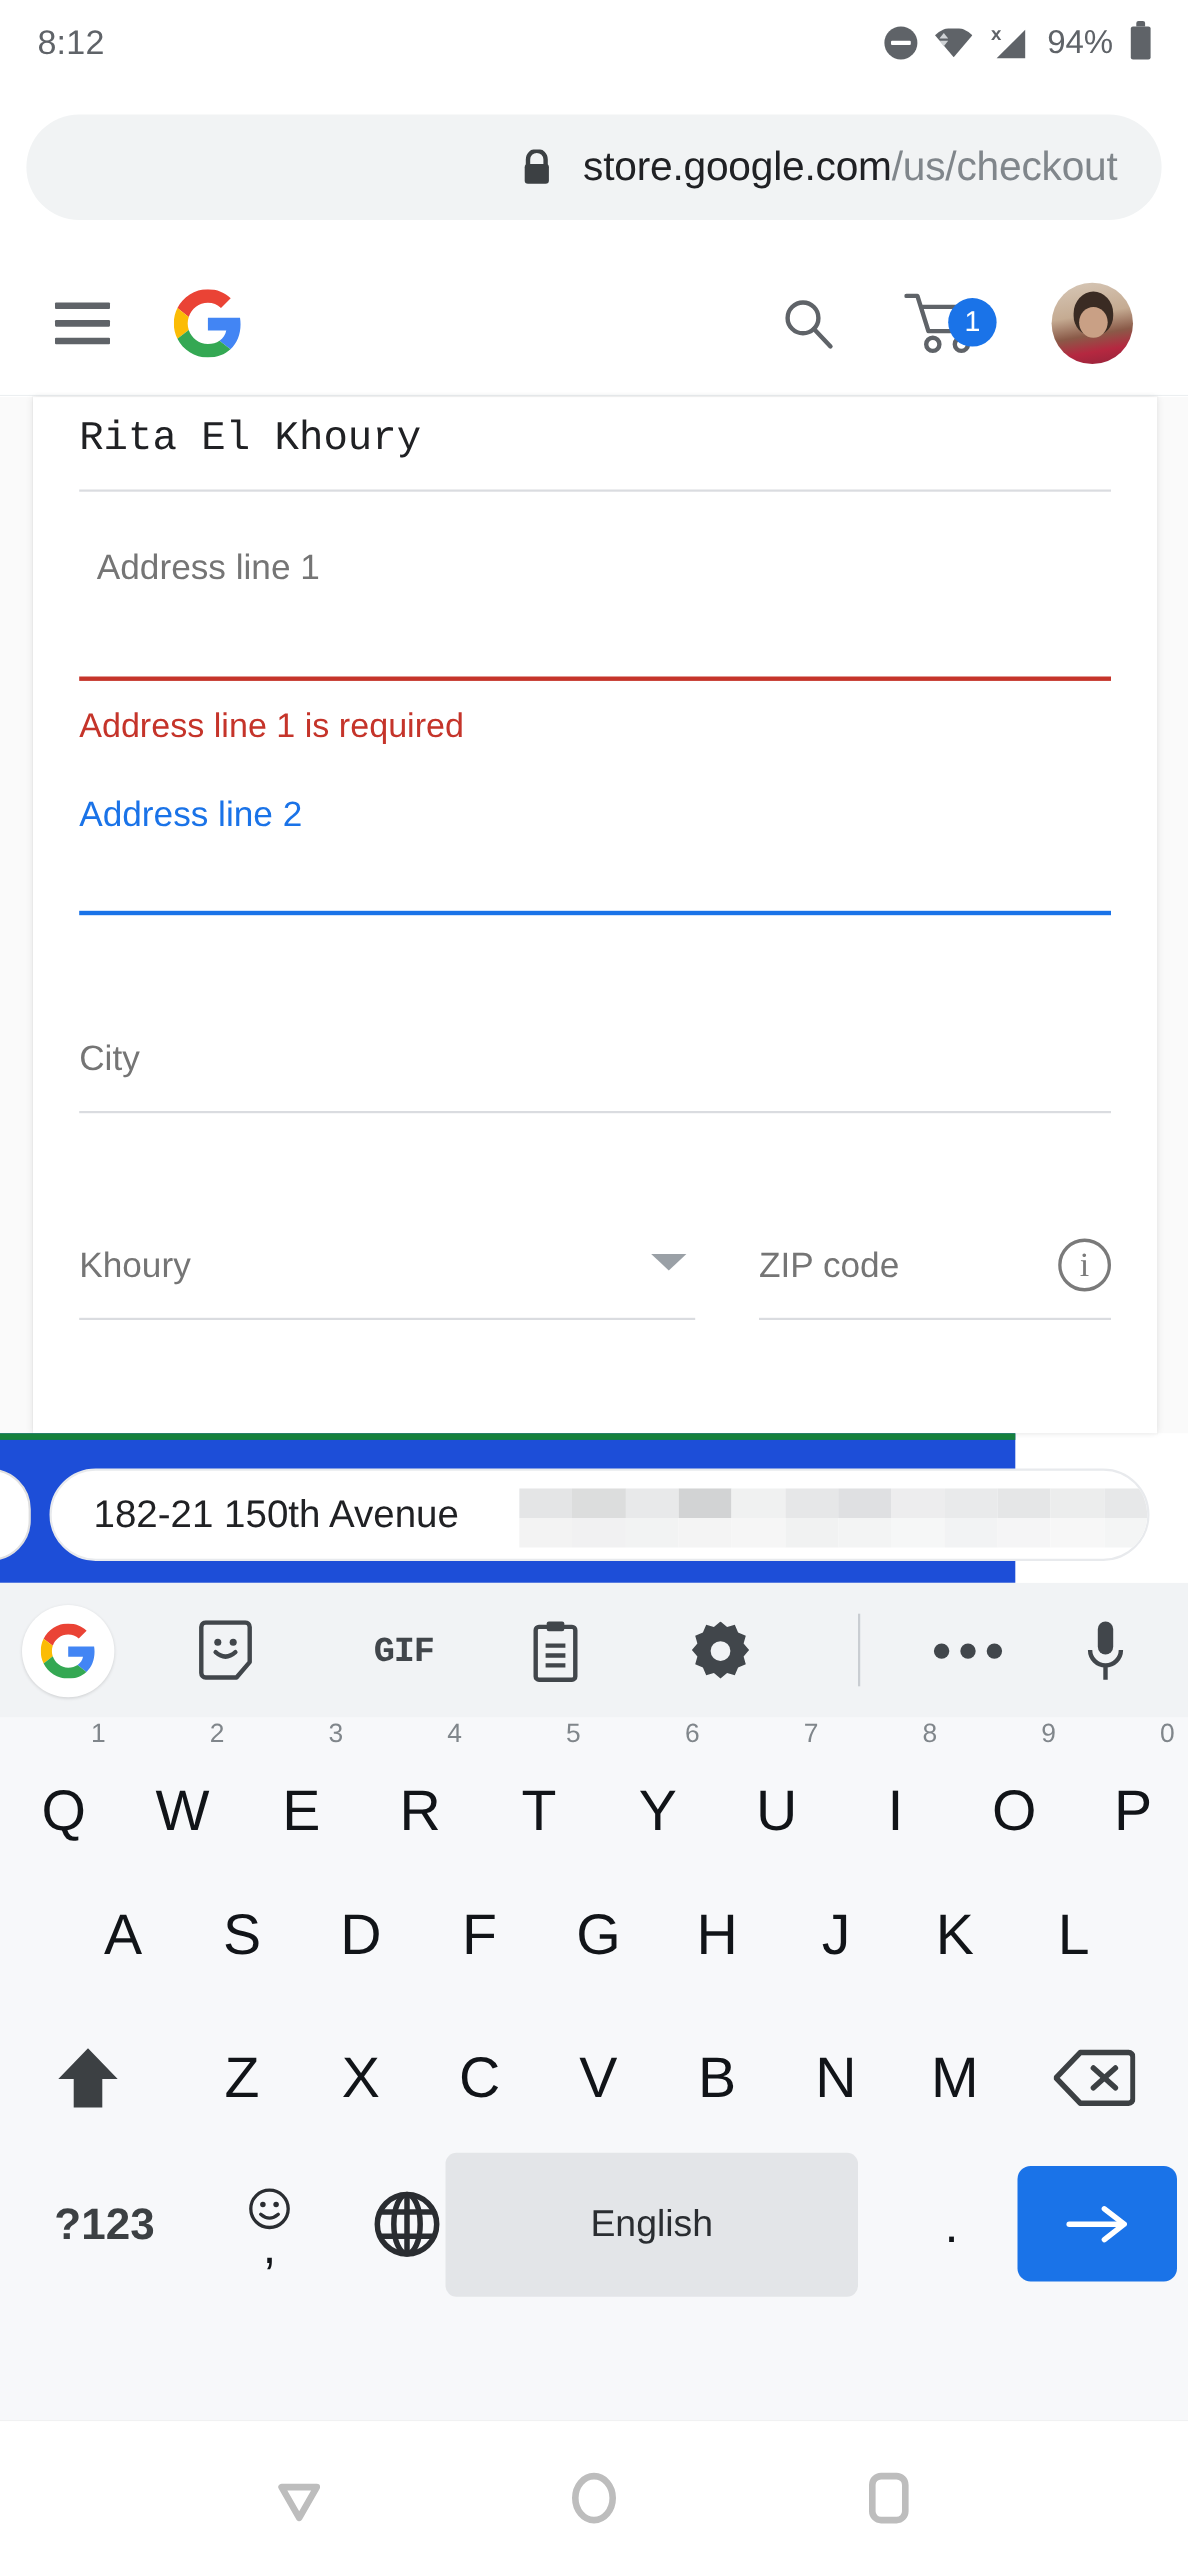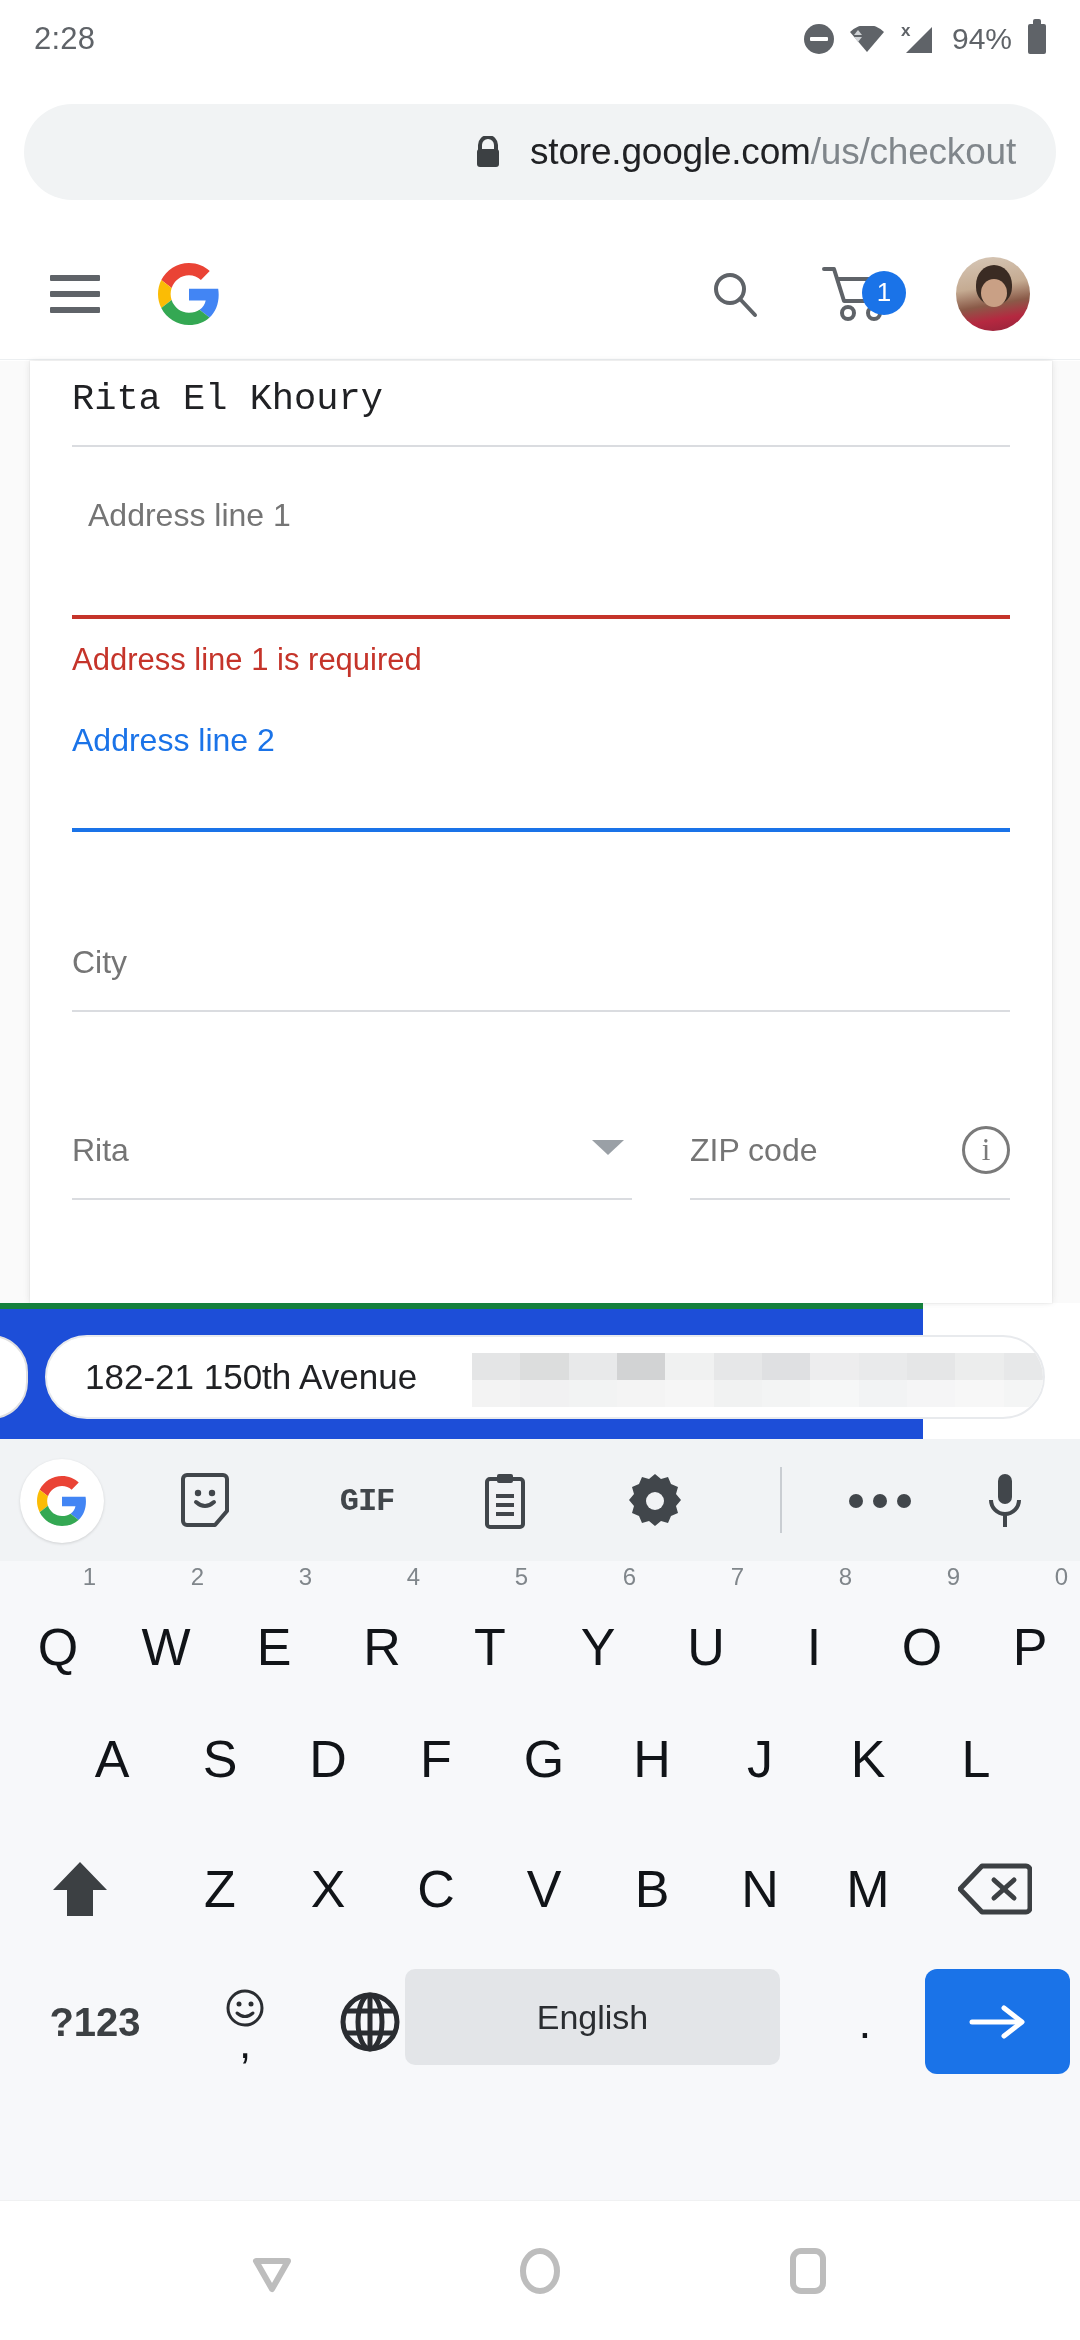--- a/index.html
+++ b/index.html
@@ -302,21 +302,21 @@
     gap: 198px;
   }
   .nav-btn { width: 70px; height: 70px; display: flex; align-items: center; justify-content: center; cursor: pointer; }
 </style>
 </head>
 <body>
 
 <div id="screen">
 
   <div id="status-bar">
-    <div id="status-time">2:28</div>
+    <div id="status-time">8:12</div>
     <div id="status-icons">
       <div class="dnd-ico"></div>
       <div class="wifi-ico">
         <svg width="34" height="26" viewBox="0 0 34 26">
           <path d="M17 26 L0 6 A24 24 0 0 1 34 6 Z" fill="#5f6368"></path>
           <path d="M4 11 l4 5 l4 -5 z" fill="#cfd2d5"></path>
           <path d="M4 9 l4 -5 l4 5 z" fill="#cfd2d5"></path>
         </svg>
       </div>
       <div class="sig-ico">
@@ -387,21 +387,21 @@
       <div class="field-label active">Address line 2</div>
       <div class="underline focused"></div>
     </div>
 
     <div class="field" id="f-city">
       <div class="field-label">City</div>
       <div class="underline"></div>
     </div>
 
     <div class="field" id="f-state">
-      <div class="field-label">Rita</div>
+      <div class="field-label">Khoury</div>
       <div id="state-caret"></div>
       <div class="underline"></div>
     </div>
 
     <div class="field" id="f-zip">
       <div class="field-label">ZIP code</div>
       <div id="zip-info">i</div>
       <div class="underline"></div>
     </div>
 
@@ -626,21 +626,21 @@
       <div class="key" style="left:310px;top:10px;width:120px;height:110px">
         <svg width="62" height="62" viewBox="0 0 62 62">
           <circle cx="31" cy="31" r="27" fill="none" stroke="#2a2d31" stroke-width="5"></circle>
           <ellipse cx="31" cy="31" rx="12" ry="27" fill="none" stroke="#2a2d31" stroke-width="5"></ellipse>
           <line x1="5" y1="20" x2="57" y2="20" stroke="#2a2d31" stroke-width="5"></line>
           <line x1="5" y1="42" x2="57" y2="42" stroke="#2a2d31" stroke-width="5"></line>
           <line x1="31" y1="4" x2="31" y2="58" stroke="#2a2d31" stroke-width="5"></line>
         </svg>
       </div>
 
-      <div id="key-space" style="left:405px;top:12px;width:375px;height:96px">English</div>
+      <div id="key-space" style="left:405px;top:0;width:375px;height:131px">English</div>
 
       <div class="key" style="left:810px;top:10px;width:110px;height:110px;font-size:46px">.</div>
 
       <div id="key-enter" style="left:925px;top:12px;width:145px;height:105px">
         <svg width="64" height="40" viewBox="0 0 64 40">
           <line x1="6" y1="20" x2="54" y2="20" stroke="#ffffff" stroke-width="5" stroke-linecap="round"></line>
           <polyline points="38,6 56,20 38,34" fill="none" stroke="#ffffff" stroke-width="5" stroke-linecap="round" stroke-linejoin="round"></polyline>
         </svg>
       </div>
     </div>

